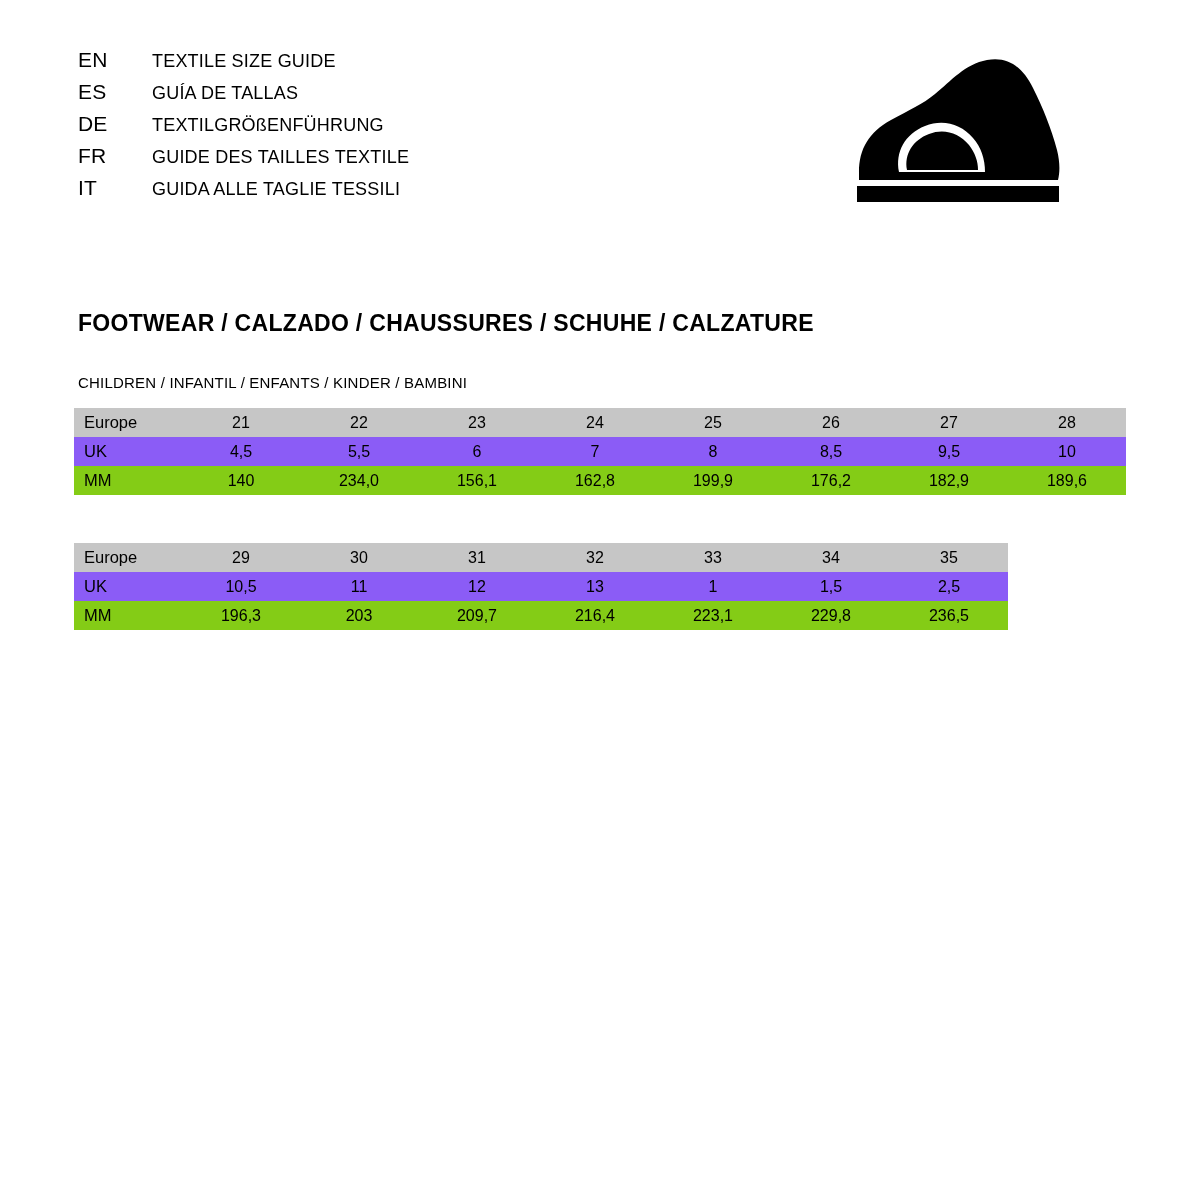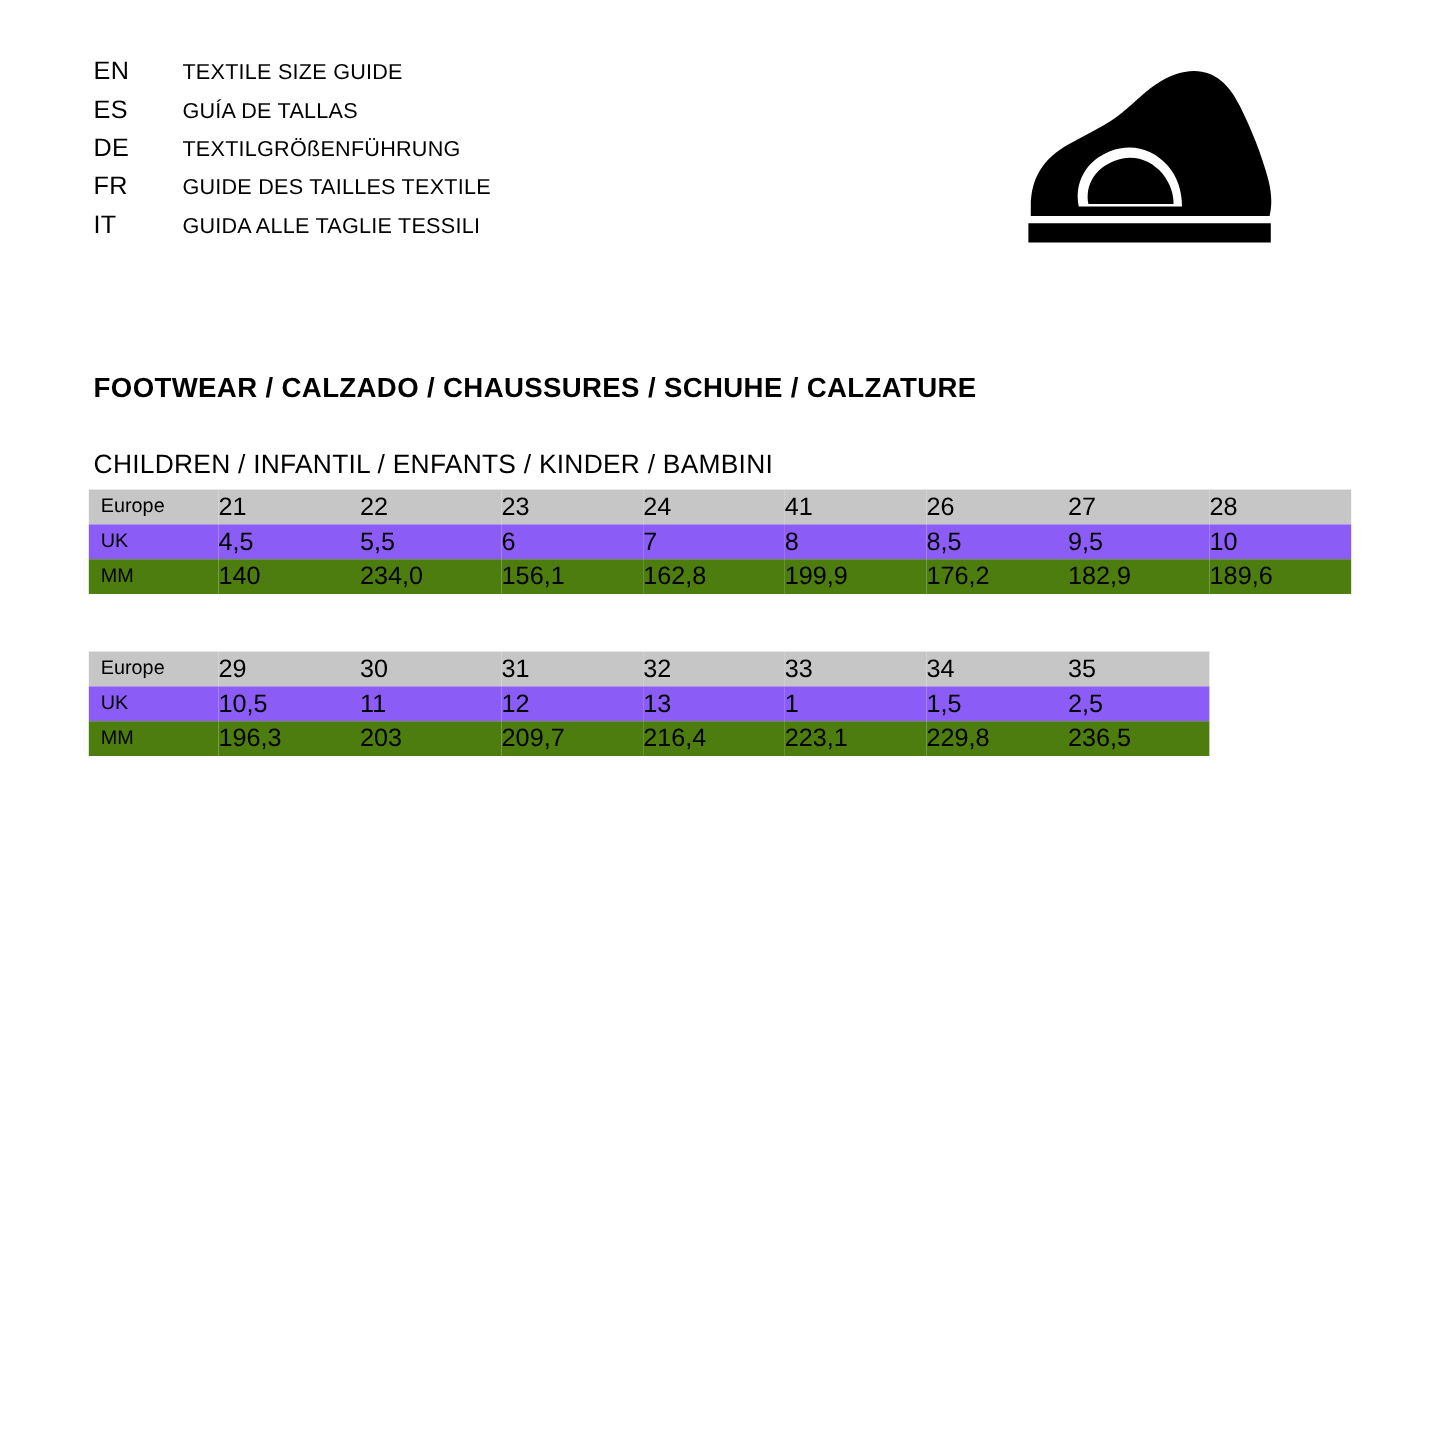--- a/index.html
+++ b/index.html
@@ -65,56 +65,56 @@
     top: 310px;
     font-size: 23px;
     font-weight: bold;
     letter-spacing: 0.3px;
     text-align: right;
   }
   .sub-title {
     position: absolute;
     left: 78px;
     top: 374px;
-    font-size: 22px;
+    font-size: 15px;
     font-weight: normal;
     letter-spacing: 0.2px;
   }
 
   
   .size-table {
     position: absolute;
     left: 74px;
     border-collapse: collapse;
     table-layout: fixed;
   }
   #table-children-1 { top: 408px; width: 1052px; }
   #table-children-2 { top: 543px; width: 1052px; }
 
   .size-table td {
     height: 29px;
-    font-size: 21px;
-    text-align: left;
+    font-size: 16px;
+    text-align: center;
     padding: 0;
     vertical-align: middle;
   }
   .size-table td.rowlabel {
     text-align: left;
     padding-left: 10px;
     font-size: 16.5px;
   }
   .row-head td {
     background: #c6c6c6;
     margin-top: 38px;
   }
   .row-alt td {
     background: #8b5cf6;
   }
   .row-light td {
-    background: #4d7c0f;
+    background: #84cc16;
   }
   .col-label { width: 108px; }
   .col-val { width: 118px; }
   .empty-cell { background: #ffffff !important; }
 </style>
 </head>
 <body>
 
 <div class="page">
 
@@ -167,21 +167,21 @@
         <col class="col-val">
         <col class="col-val">
     </colgroup>
     <tbody>
       <tr class="row-head">
         <td class="rowlabel">Europe</td>
         <td>21</td>
         <td>22</td>
         <td>23</td>
         <td>24</td>
-        <td>41</td>
+        <td>25</td>
         <td>26</td>
         <td>27</td>
         <td>28</td>
       </tr>
       <tr class="row-alt">
         <td class="rowlabel">UK</td>
         <td>4,5</td>
         <td>5,5</td>
         <td>6</td>
         <td>7</td>

